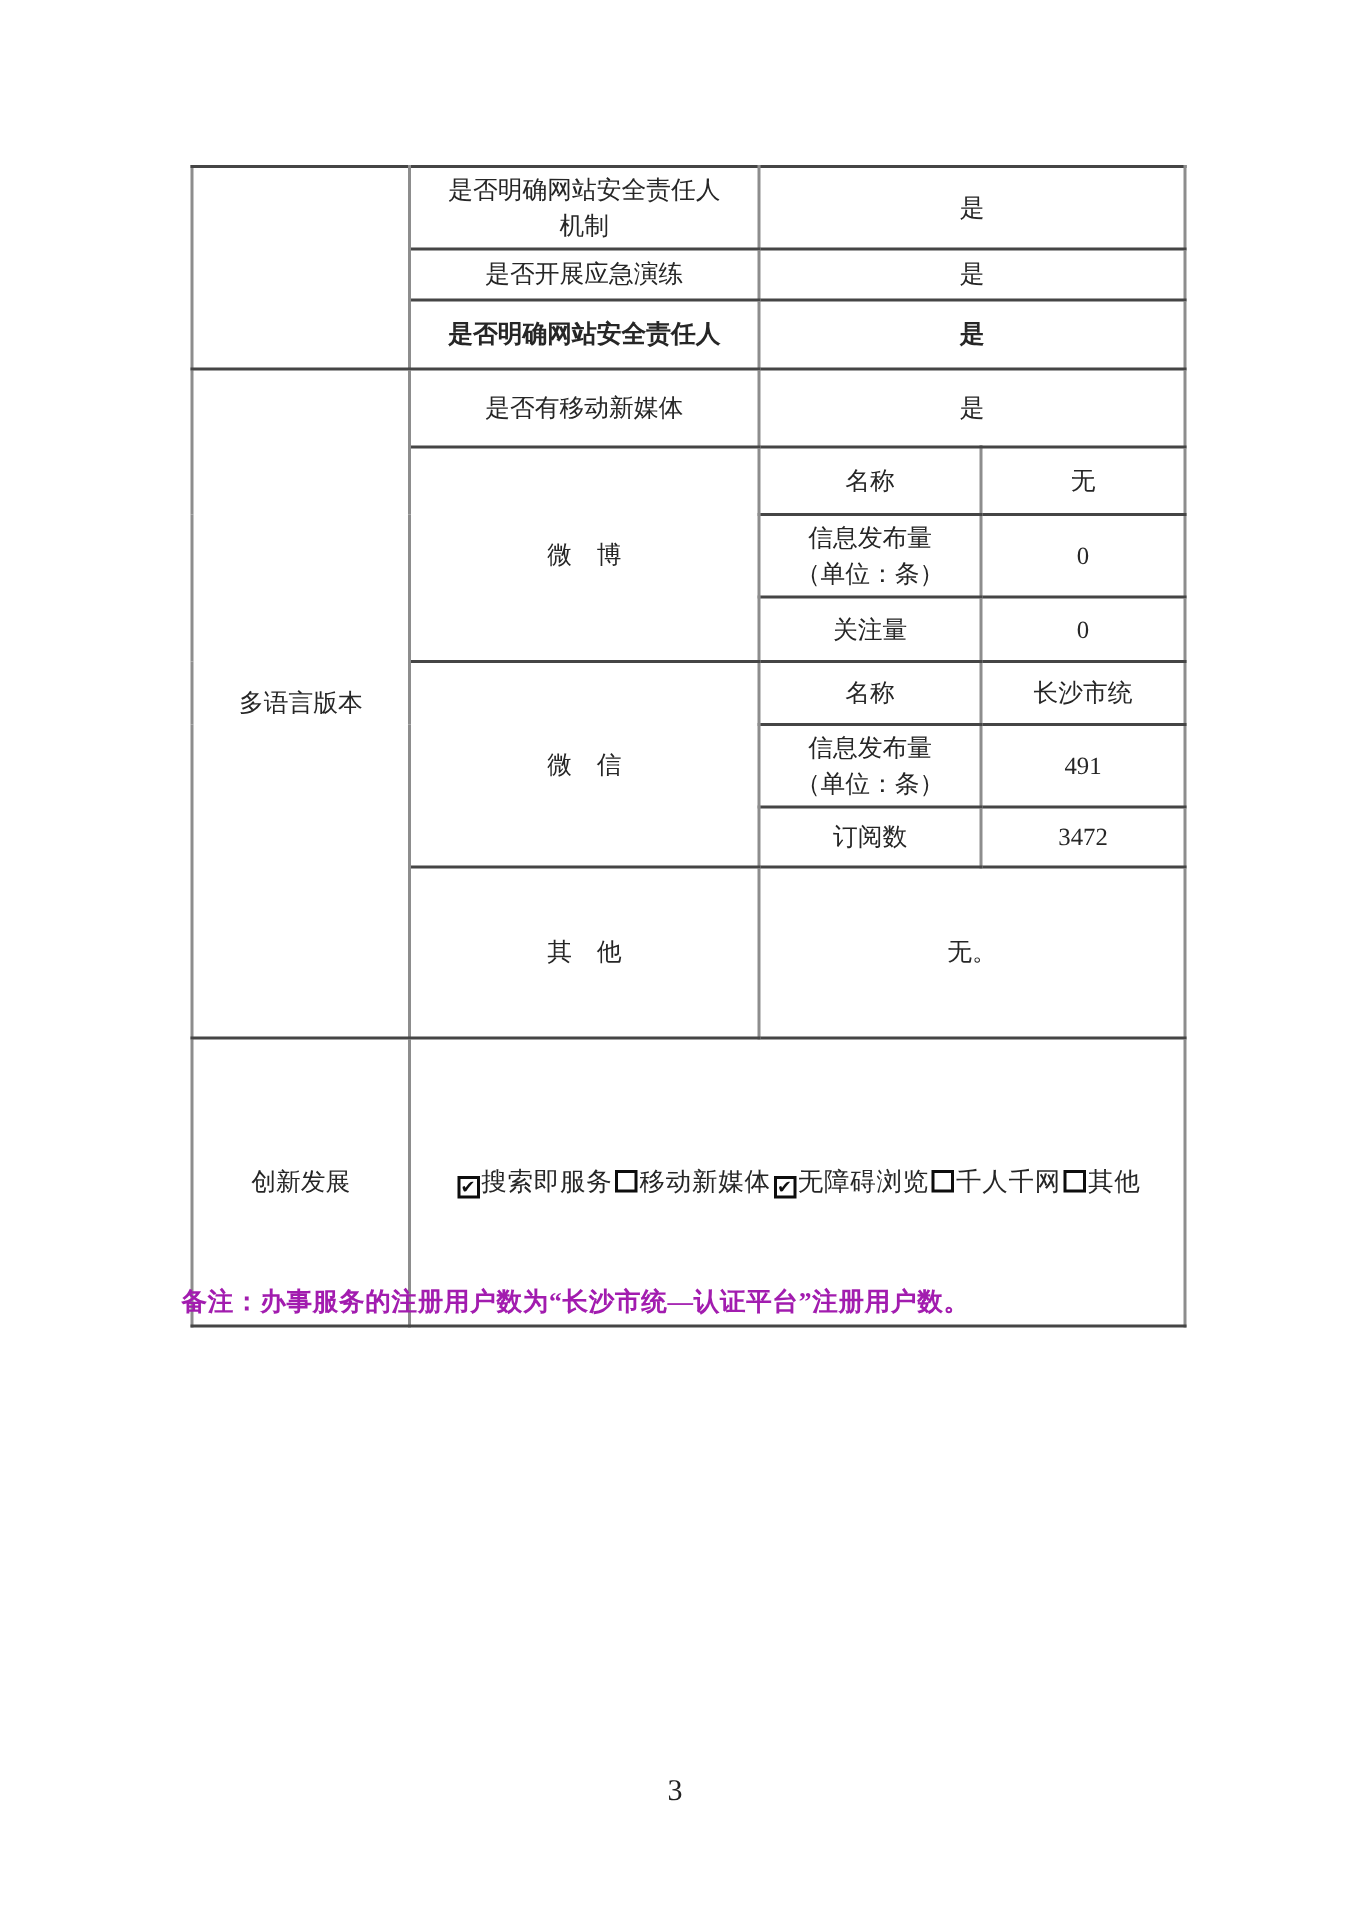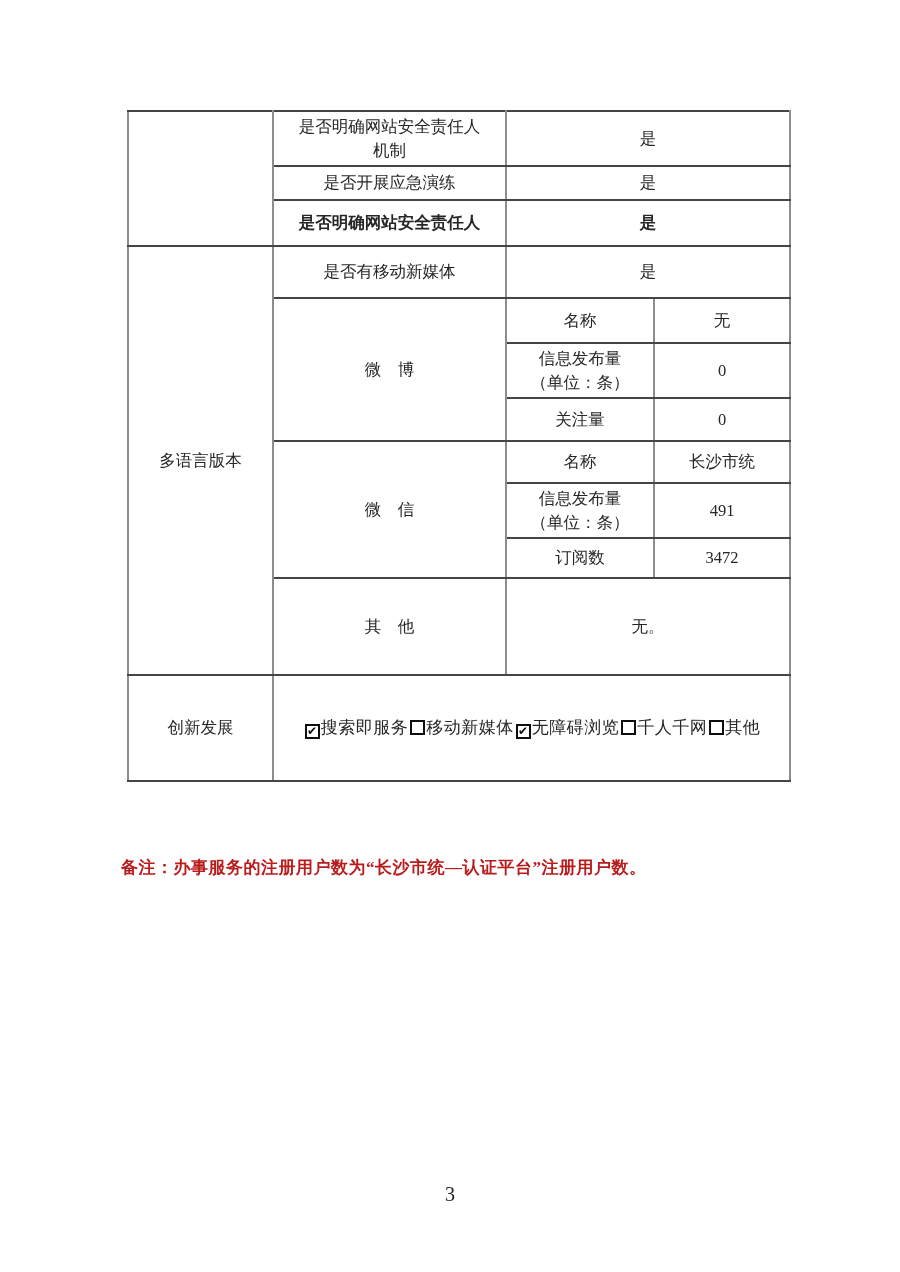--- a/index.html
+++ b/index.html
@@ -38,22 +38,22 @@
   tr.r1  { height: 55px; }
   tr.r2  { height: 34px; }
   tr.r3  { height: 46px; font-weight: bold; }
   tr.r4  { height: 52px; }
   tr.r5  { height: 45px; }
   tr.r6  { height: 55px; }
   tr.r7  { height: 43px; }
   tr.r8  { height: 42px; }
   tr.r9  { height: 55px; }
   tr.r10 { height: 40px; }
-  tr.r11 { height: 97px; }
-  tr.r12 { height: 106px; }
+  tr.r11 { height: 114px; }
+  tr.r12 { height: 192px; }
 
   .cb-row { letter-spacing: 0.5px; white-space: nowrap; }
   span.cb {
     display: inline-block;
     width: 15px; height: 15px;
     border: 2.5px solid #0d0d0d;
     vertical-align: -2px;
     margin: 0 1px 0 2px;
     line-height: 11px;
     font-size: 12px;
@@ -62,21 +62,21 @@
     color: #0d0d0d;
     font-family: "DejaVu Sans", sans-serif;
   }
   span.cb-label { font-size: 17px; }
 
   .note {
     position: absolute;
     left: 121px; top: 856px;
     font-size: 17px;
     font-weight: 700;
-    color: #b91c1c;
+    color: #a21caf;
     letter-spacing: 0.5px;
     white-space: nowrap;
   }
   .page-number {
     position: absolute;
     left: 0; top: 1183px;
     width: 900px;
     text-align: center;
     font-size: 20px;
     color: #222222;

